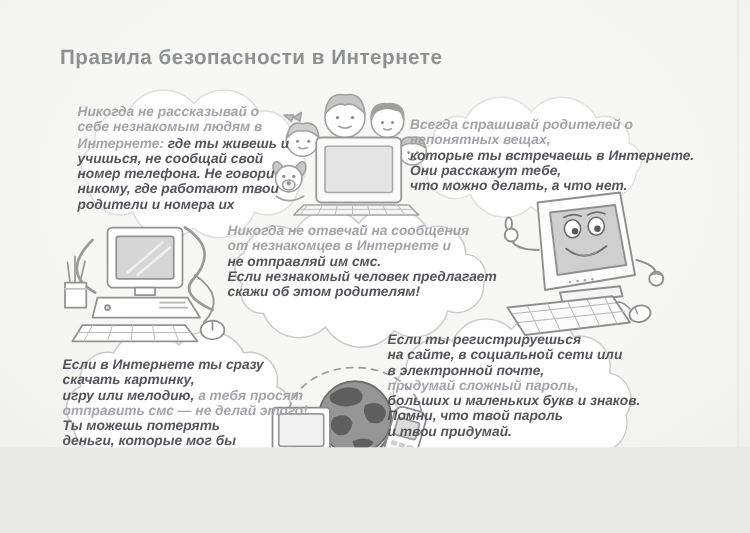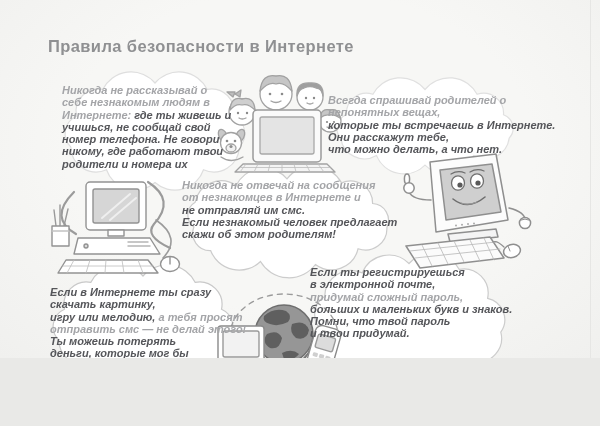--- a/index.html
+++ b/index.html
@@ -230,20 +230,21 @@
       <div class="line"><span class="t-dark">Если в Интернете ты сразу</span></div>
       <div class="line"><span class="t-dark">скачать картинку,</span></div>
       <div class="line"><span class="t-dark">игру или мелодию, </span><span class="t-light">а тебя просят</span></div>
       <div class="line"><span class="t-light">отправить смс — не делай этого!</span></div>
       <div class="line"><span class="t-dark">Ты можешь потерять</span></div>
       <div class="line"><span class="t-dark">деньги, которые мог бы</span></div>
       <div class="line"><span class="t-dark">предлагает на что-то другое.</span></div>
     </div>
   <div class="rule" id="rule5">
       <div class="line"><span class="t-dark">Если ты регистрируешься</span></div>
+      <div class="line"><span class="t-dark">на сайте, в социальной сети или</span></div>
       <div class="line"><span class="t-dark">в электронной почте,</span></div>
       <div class="line"><span class="t-light">придумай сложный пароль,</span></div>
       <div class="line"><span class="t-dark">больших и маленьких букв и знаков.</span></div>
       <div class="line"><span class="t-dark">Помни, что твой пароль</span></div>
       <div class="line"><span class="t-dark">и твои придумай.</span></div>
     </div>
 
   <div class="credit">УМВД России по Тверской области</div>
 
   <div class="page-edge-b"></div>

